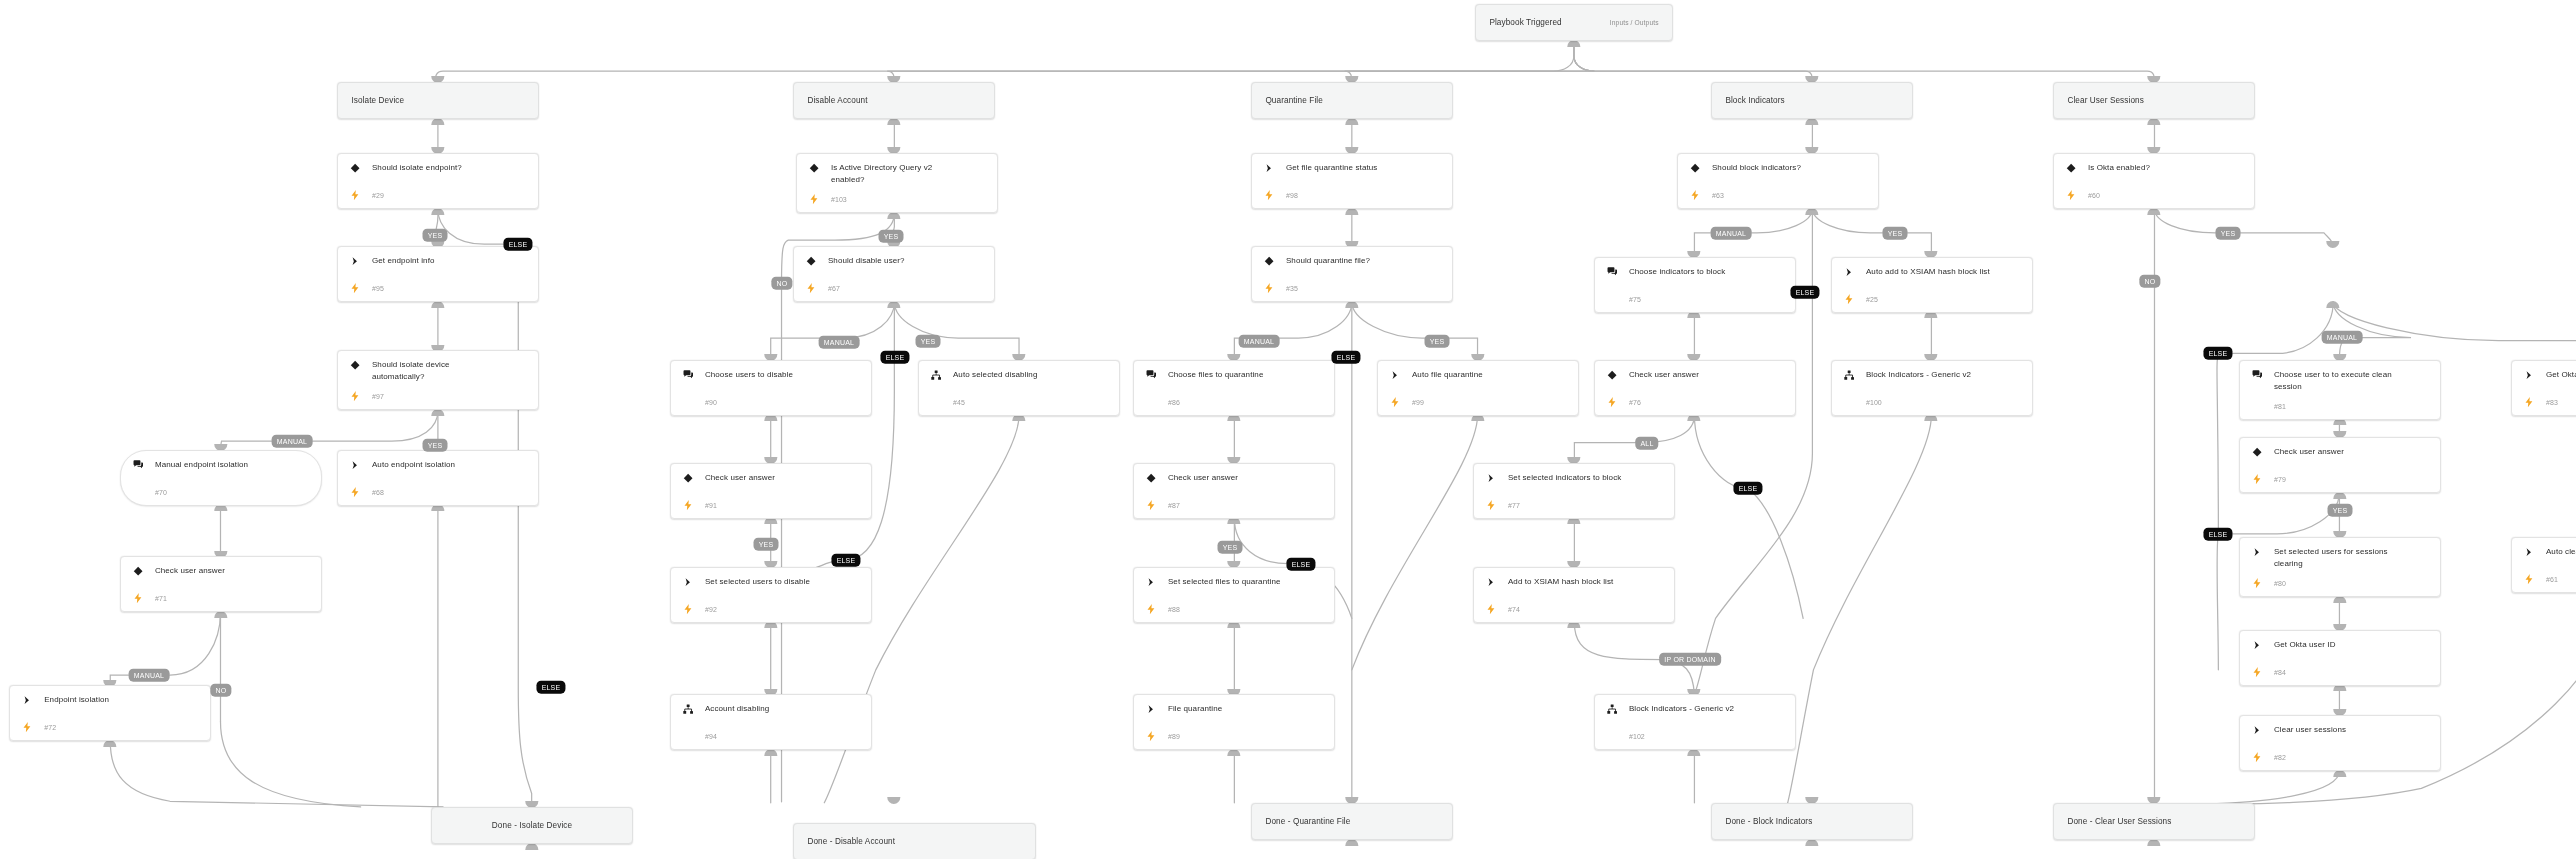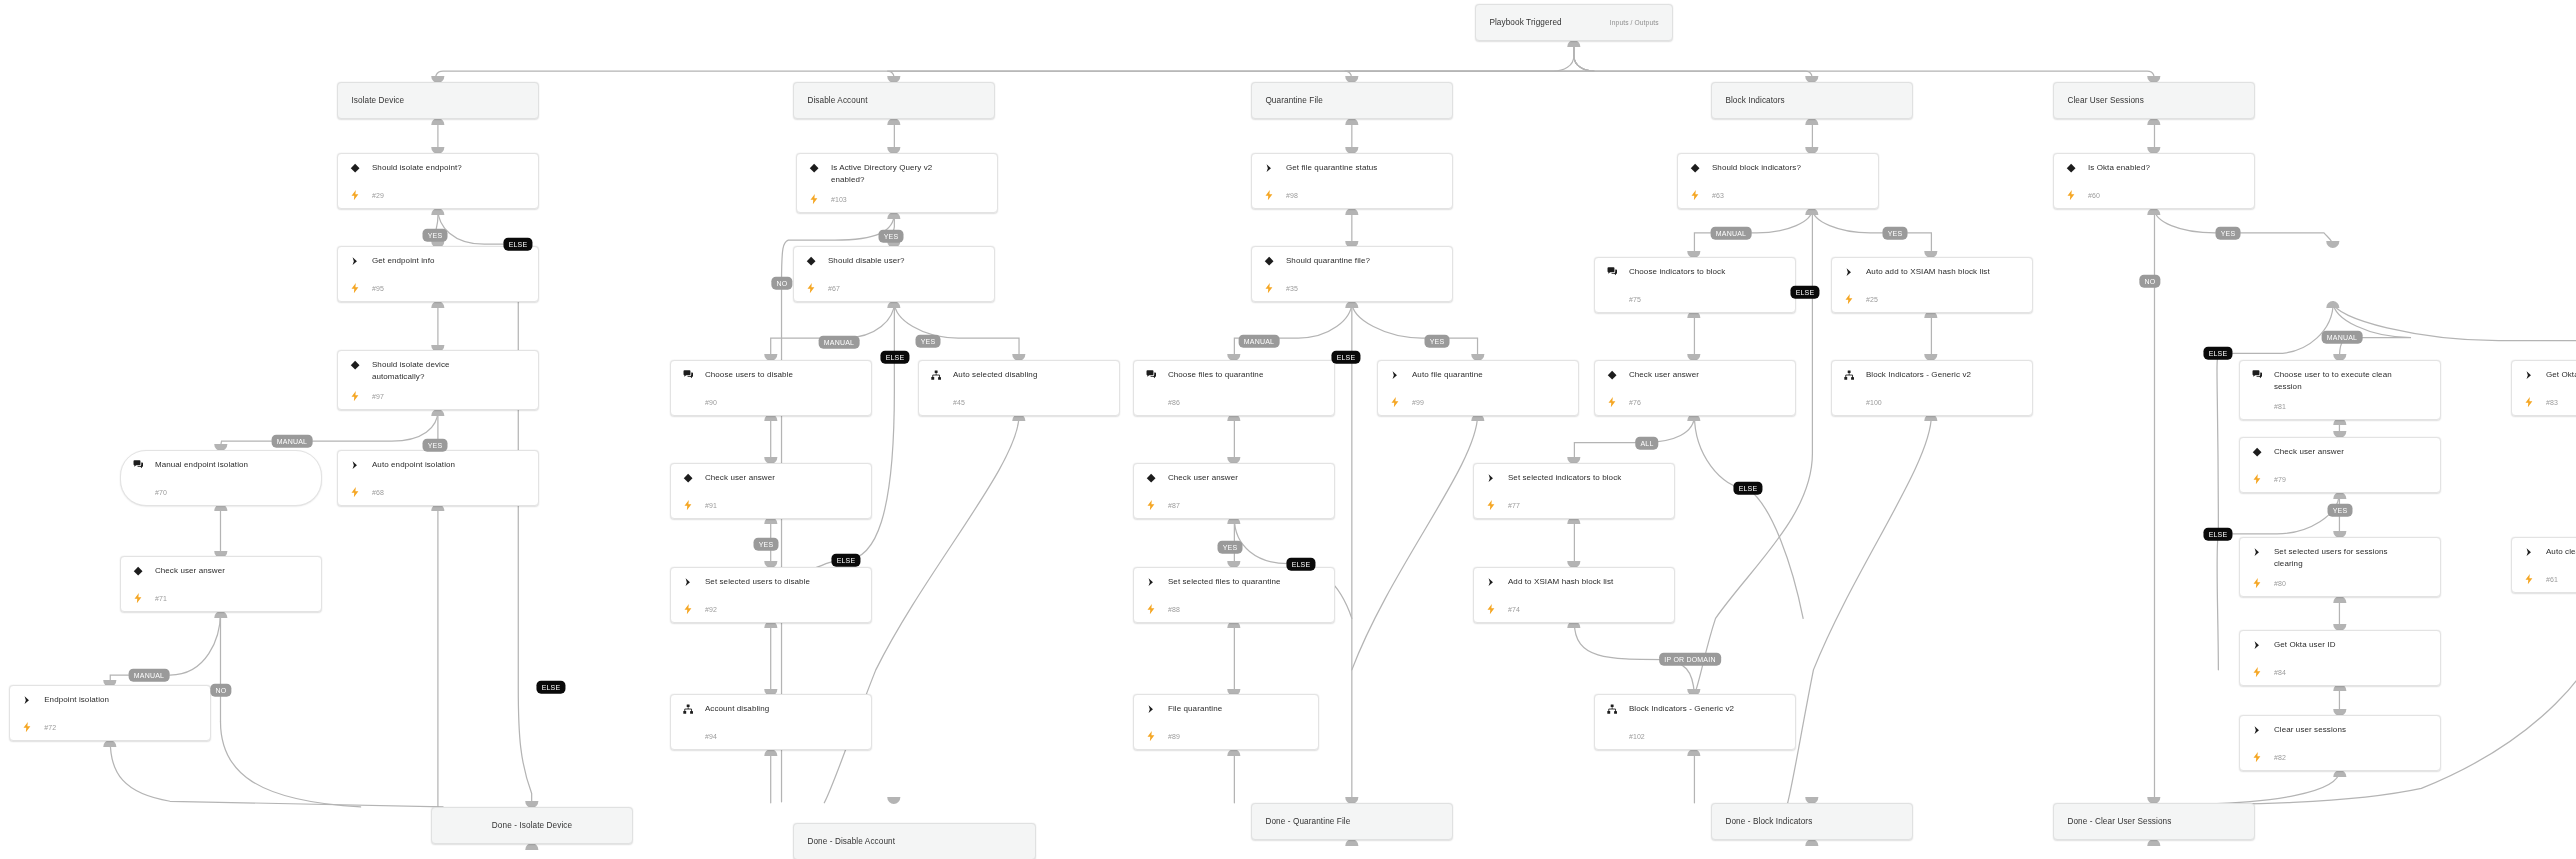--- a/index.html
+++ b/index.html
@@ -567,21 +567,21 @@
         <span class="bolt">
           <svg width="8.2" height="10.3" viewBox="0 0 16 20">
             <path d="M9.4 0 L1 11.3 H6.4 L5.6 20 L14.4 8.3 H8.6 Z" fill="#f5a623"></path>
           </svg>
         </span>
         <span class="idnum">#88</span>
       </div>
     </div>
     <div class="port top" style="left: 1234px; top: 561px;"></div>
     <div class="port bot" style="left: 1234px; top: 621px;"></div>
-    <div class="node task" style="left: 1133px; top: 694px; width: 186px; height: 56px;">
+    <div class="node task" style="left: 1133px; top: 694px; width: 202px; height: 56px;">
       <div class="row-top">
         <span class="ico">
           <svg width="10.3" height="10.3" viewBox="0 0 20 20">
             <path d="M5 2.5 L13.5 10 L5 17.5 L7.5 10 Z" fill="#1d1d1d"></path>
           </svg>
         </span>
         <span class="title">File quarantine</span>
       </div>
       <div class="row-bot">
         <span class="bolt">

